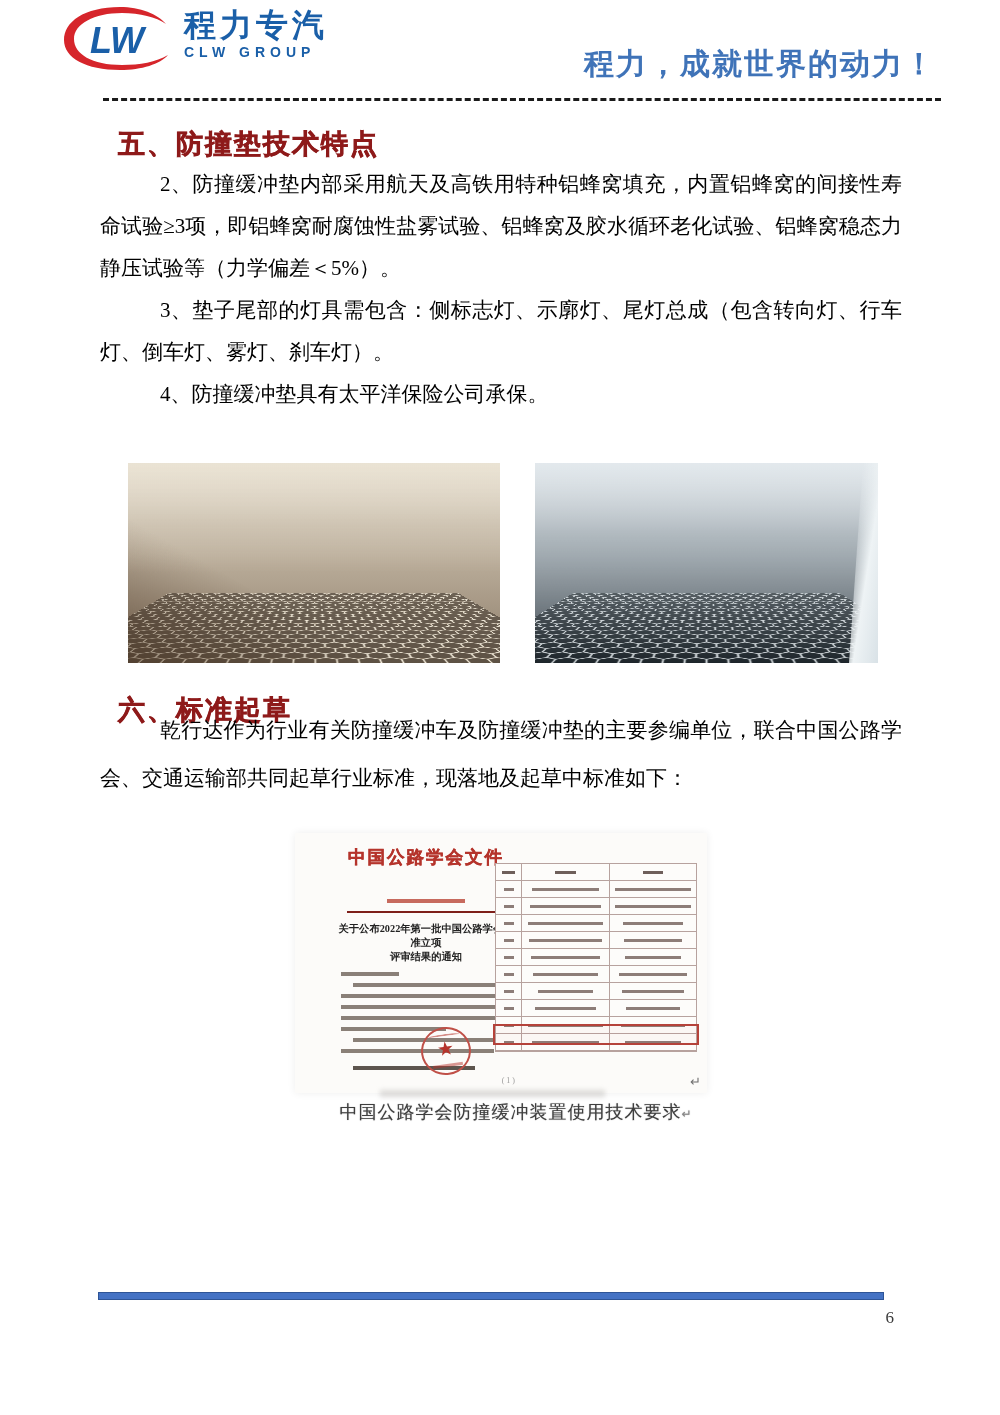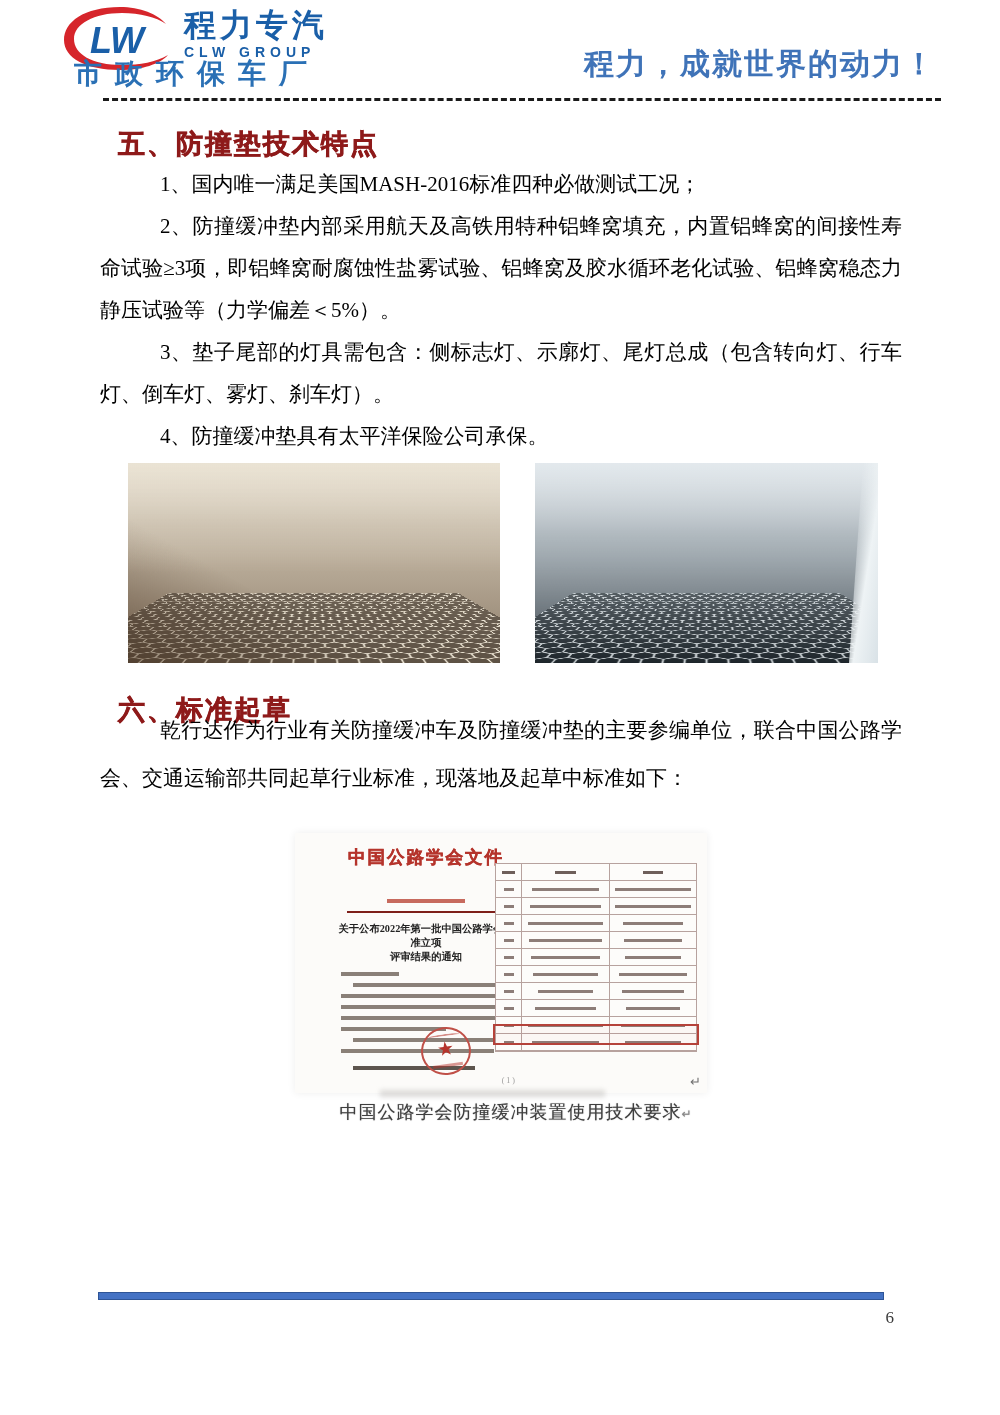--- a/index.html
+++ b/index.html
@@ -95,27 +95,25 @@
       <path fill-rule="evenodd" fill="#d6252b" d="M58,1 C22,1 2,16 2,34 C2,52 24,64 58,64 C80,64 98,58 106,49
            C94,56 78,59 60,59 C30,59 12,48 12,33 C12,18 32,7 60,7
            C78,7 94,11 104,18 C96,8 78,1 58,1 Z"></path>
       <text x="28" y="47" font-family="Liberation Sans, sans-serif" font-size="36" font-weight="bold" font-style="italic" fill="#1a5fa8">LW</text>
     </svg>
   </div>
   <div class="brand-block">
     <div class="brand-cn">程力专汽</div>
     <div class="brand-en">CLW GROUP</div>
   </div>
-  <div class="factory">市政环保车厂</div>
   <div class="slogan">程力，成就世界的动力！</div>
   <div class="dash-rule"></div>
 
   <div class="sec-title" id="sec5-title">五、防撞垫技术特点</div>
   <div class="para-block" id="sec5-paras">
-      <p>1、国内唯一满足美国MASH-2016标准四种必做测试工况；</p>
       <p>2、防撞缓冲垫内部采用航天及高铁用特种铝蜂窝填充，内置铝蜂窝的间接性寿命试验≥3项，即铝蜂窝耐腐蚀性盐雾试验、铝蜂窝及胶水循环老化试验、铝蜂窝稳态力静压试验等（力学偏差＜5%）。</p>
       <p>3、垫子尾部的灯具需包含：侧标志灯、示廓灯、尾灯总成（包含转向灯、行车灯、倒车灯、雾灯、刹车灯）。</p>
       <p>4、防撞缓冲垫具有太平洋保险公司承保。</p>
     </div>
 
   <div class="photo" id="photo-left">
     <div class="ph-bg"></div>
     <div class="plane">
       <svg preserveAspectRatio="none" viewBox="0 0 372 320">
         <defs>

